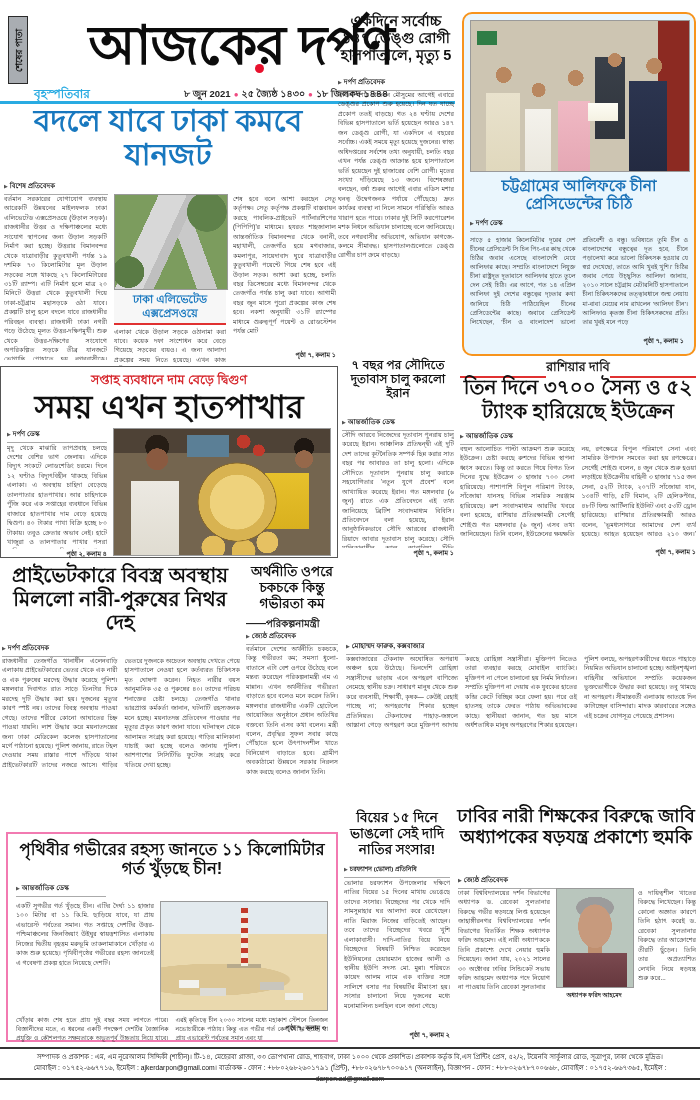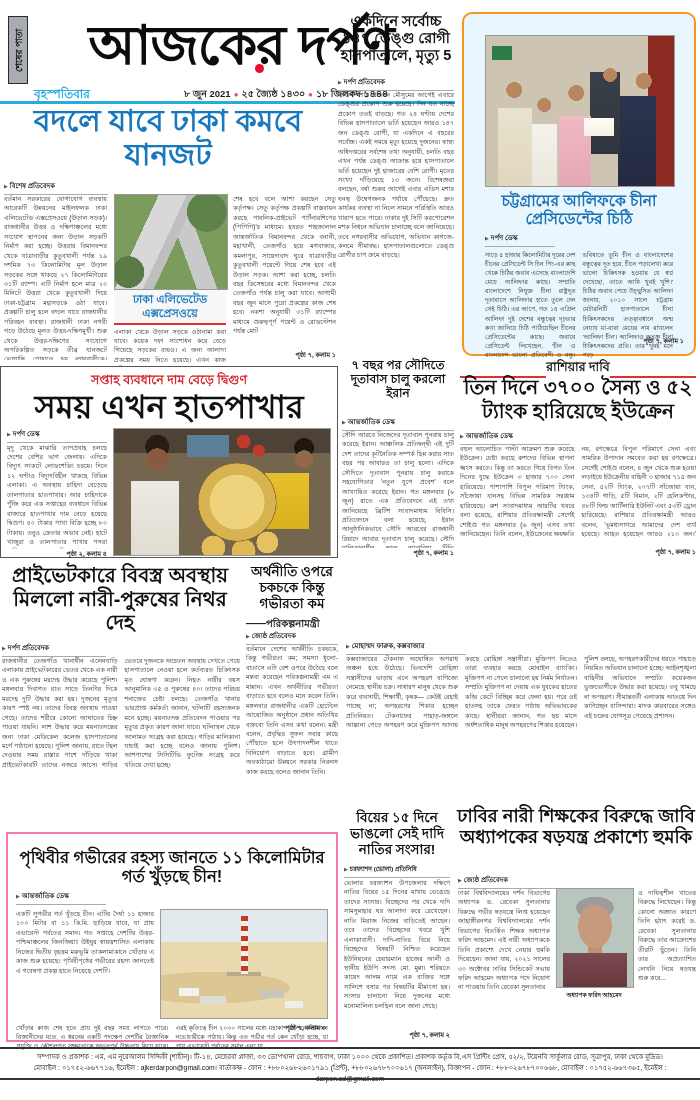--- a/index.html
+++ b/index.html
@@ -25,21 +25,21 @@
   .pref{font-size:6.4px;font-weight:bold;text-align:right;color:#111;}
   .c2{column-count:2;column-gap:7px;}
   .c3{column-count:3;column-gap:7px;}
   .photo{position:relative;border:1px solid #9a9a9a;overflow:hidden;}
   
   .dengue-hl{left:338px;top:13px;width:116px;font-size:14.5px;}
   .dengue-by{left:338px;top:76px;width:116px;}
   .dengue-body{left:338px;top:90px;width:116px;height:268px;}
   
   .china-box{left:462px;top:12px;width:234px;height:344px;border:2.5px solid #f7941d;border-radius:10px;
-     background:#eaf6fd;padding:21px;}
+     background:#eaf6fd;padding:6px;}
   .china-photo{width:100%;height:150px;background-color:#cdc5b2;
     background-image:
       linear-gradient(#fdfdf5,#f4f1e2),
       radial-gradient(circle 8px at 15% 36%, #b9875f 0 98%, transparent 100%),
       radial-gradient(circle 7px at 31% 46%, #b9875f 0 98%, transparent 100%),
       radial-gradient(circle 8px at 48% 38%, #b9875f 0 98%, transparent 100%),
       radial-gradient(circle 7px at 66% 26%, #b9875f 0 98%, transparent 100%),
       radial-gradient(circle 8px at 84% 30%, #b9875f 0 98%, transparent 100%),
       linear-gradient(#e9e2cd,#e0d8bd),
       linear-gradient(#f4f2ec,#eae7dd),
@@ -113,21 +113,21 @@
   .pcar-by{left:2px;top:642px;width:104px;}
   .pcar-body{left:2px;top:656px;width:238px;height:172px;}
   .econ-hl{left:246px;top:564px;width:92px;font-size:13.5px;}
   .econ-att{left:246px;top:616px;width:92px;font-size:10px;font-weight:800;text-align:left;}
   .econ-by{left:246px;top:630px;width:92px;}
   .econ-body{left:246px;top:644px;width:92px;height:184px;}
   .tek-hl{left:344px;top:564px;width:352px;font-size:25px;}
   .tek-by{left:346px;top:640px;width:120px;}
   .tek-body{left:346px;top:654px;width:350px;height:174px;}
   
-  .hole-box{left:6px;top:832px;width:332px;height:210px;border:2.5px solid #f27ab1;padding:14px 8px;}
+  .hole-box{left:6px;top:832px;width:332px;height:210px;border:2.5px solid #f27ab1;padding:6px 8px;}
   .hole-hl{font-size:16.5px;}
   .hole-by{width:90px;margin-top:3px;}
   .hole-row{display:flex;gap:6px;margin-top:4px;}
   .hole-row .bodytxt{width:138px;height:108px;}
   .rig-photo{flex:1;height:108px;
     background-color:#ead9ae;
     background-image:
       repeating-linear-gradient(180deg,#c23b2a 0 5px,#f3efe4 5px 10px),
       linear-gradient(#b7aa8c,#b7aa8c),
       linear-gradient(#f2f2ee,#f2f2ee),

